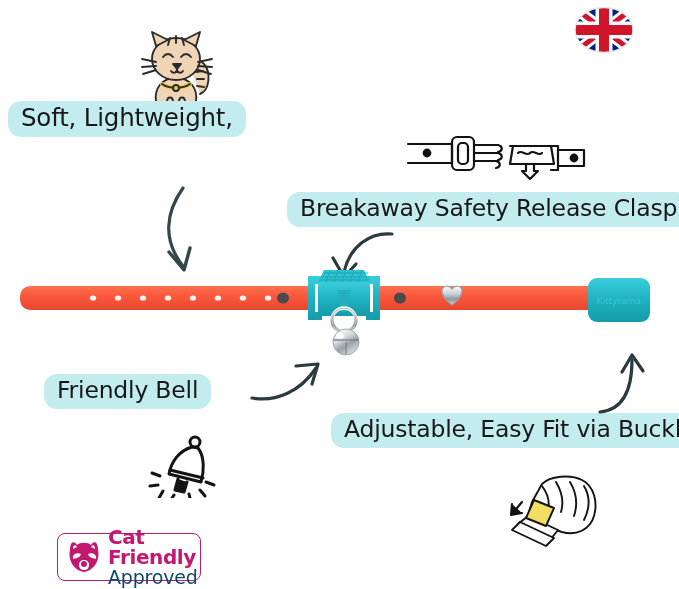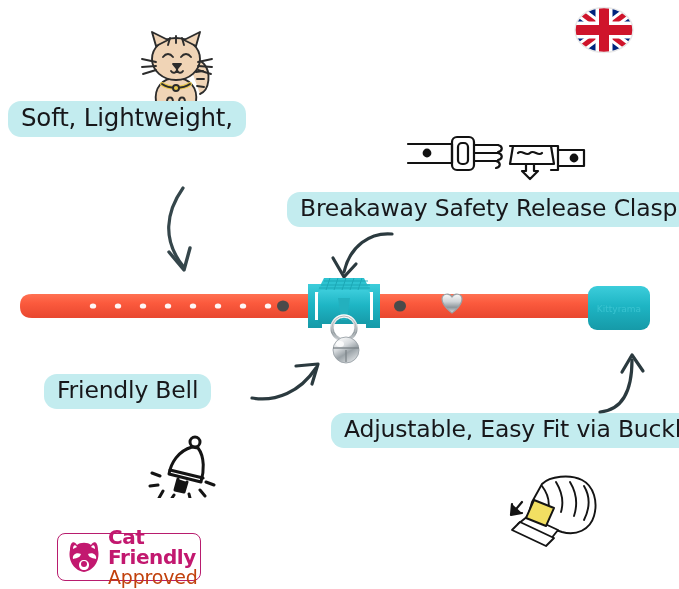--- a/index.html
+++ b/index.html
@@ -72,21 +72,21 @@
   #badge-cat-friendly .badge-line1 {
     display: block;
     color: #c2186f;
     font-family: "DejaVu Sans", sans-serif;
     font-weight: bold;
     font-size: 20px;
     letter-spacing: -0.4px;
   }
   #badge-cat-friendly .badge-line2 {
     display: block;
-    color: #c2410c;
+    color: #0c4a6e;
     font-family: "DejaVu Sans", sans-serif;
     font-weight: 400;
     font-size: 19px;
     letter-spacing: -0.2px;
     margin-top: 1px;
   }
 </style>
 </head>
 <body>
 
@@ -253,21 +253,21 @@
         <path d="M14,58 L22,50 L56,66 L48,74 Z" fill="#ffffff"></path>
 
         <path d="M36,28 L56,36 L48,54 L28,46 Z" fill="#f2df62"></path>
 
         <path d="M24,30 L14,42" stroke-width="2.2"></path>
         <path d="M14,32 L13,43 L24,41" stroke-width="2.2" fill="#141414"></path>
       </g>
     </svg>
   </div>
 
-  <div class="abs" style="left:18px; top:268px; width:644px; height:110px;">
+  <div class="abs" style="left:18px; top:260px; width:644px; height:110px;">
     <svg width="644" height="110" viewBox="0 0 644 110">
       <defs>
         <linearGradient id="strapGrad" x1="0" y1="0" x2="0" y2="1">
           <stop offset="0%" stop-color="#ff7152"></stop>
           <stop offset="38%" stop-color="#fb5a3d"></stop>
           <stop offset="100%" stop-color="#e8472f"></stop>
         </linearGradient>
         <linearGradient id="tealGrad" x1="0" y1="0" x2="0" y2="1">
           <stop offset="0%" stop-color="#3ccddb"></stop>
           <stop offset="45%" stop-color="#1eb5c4"></stop>

